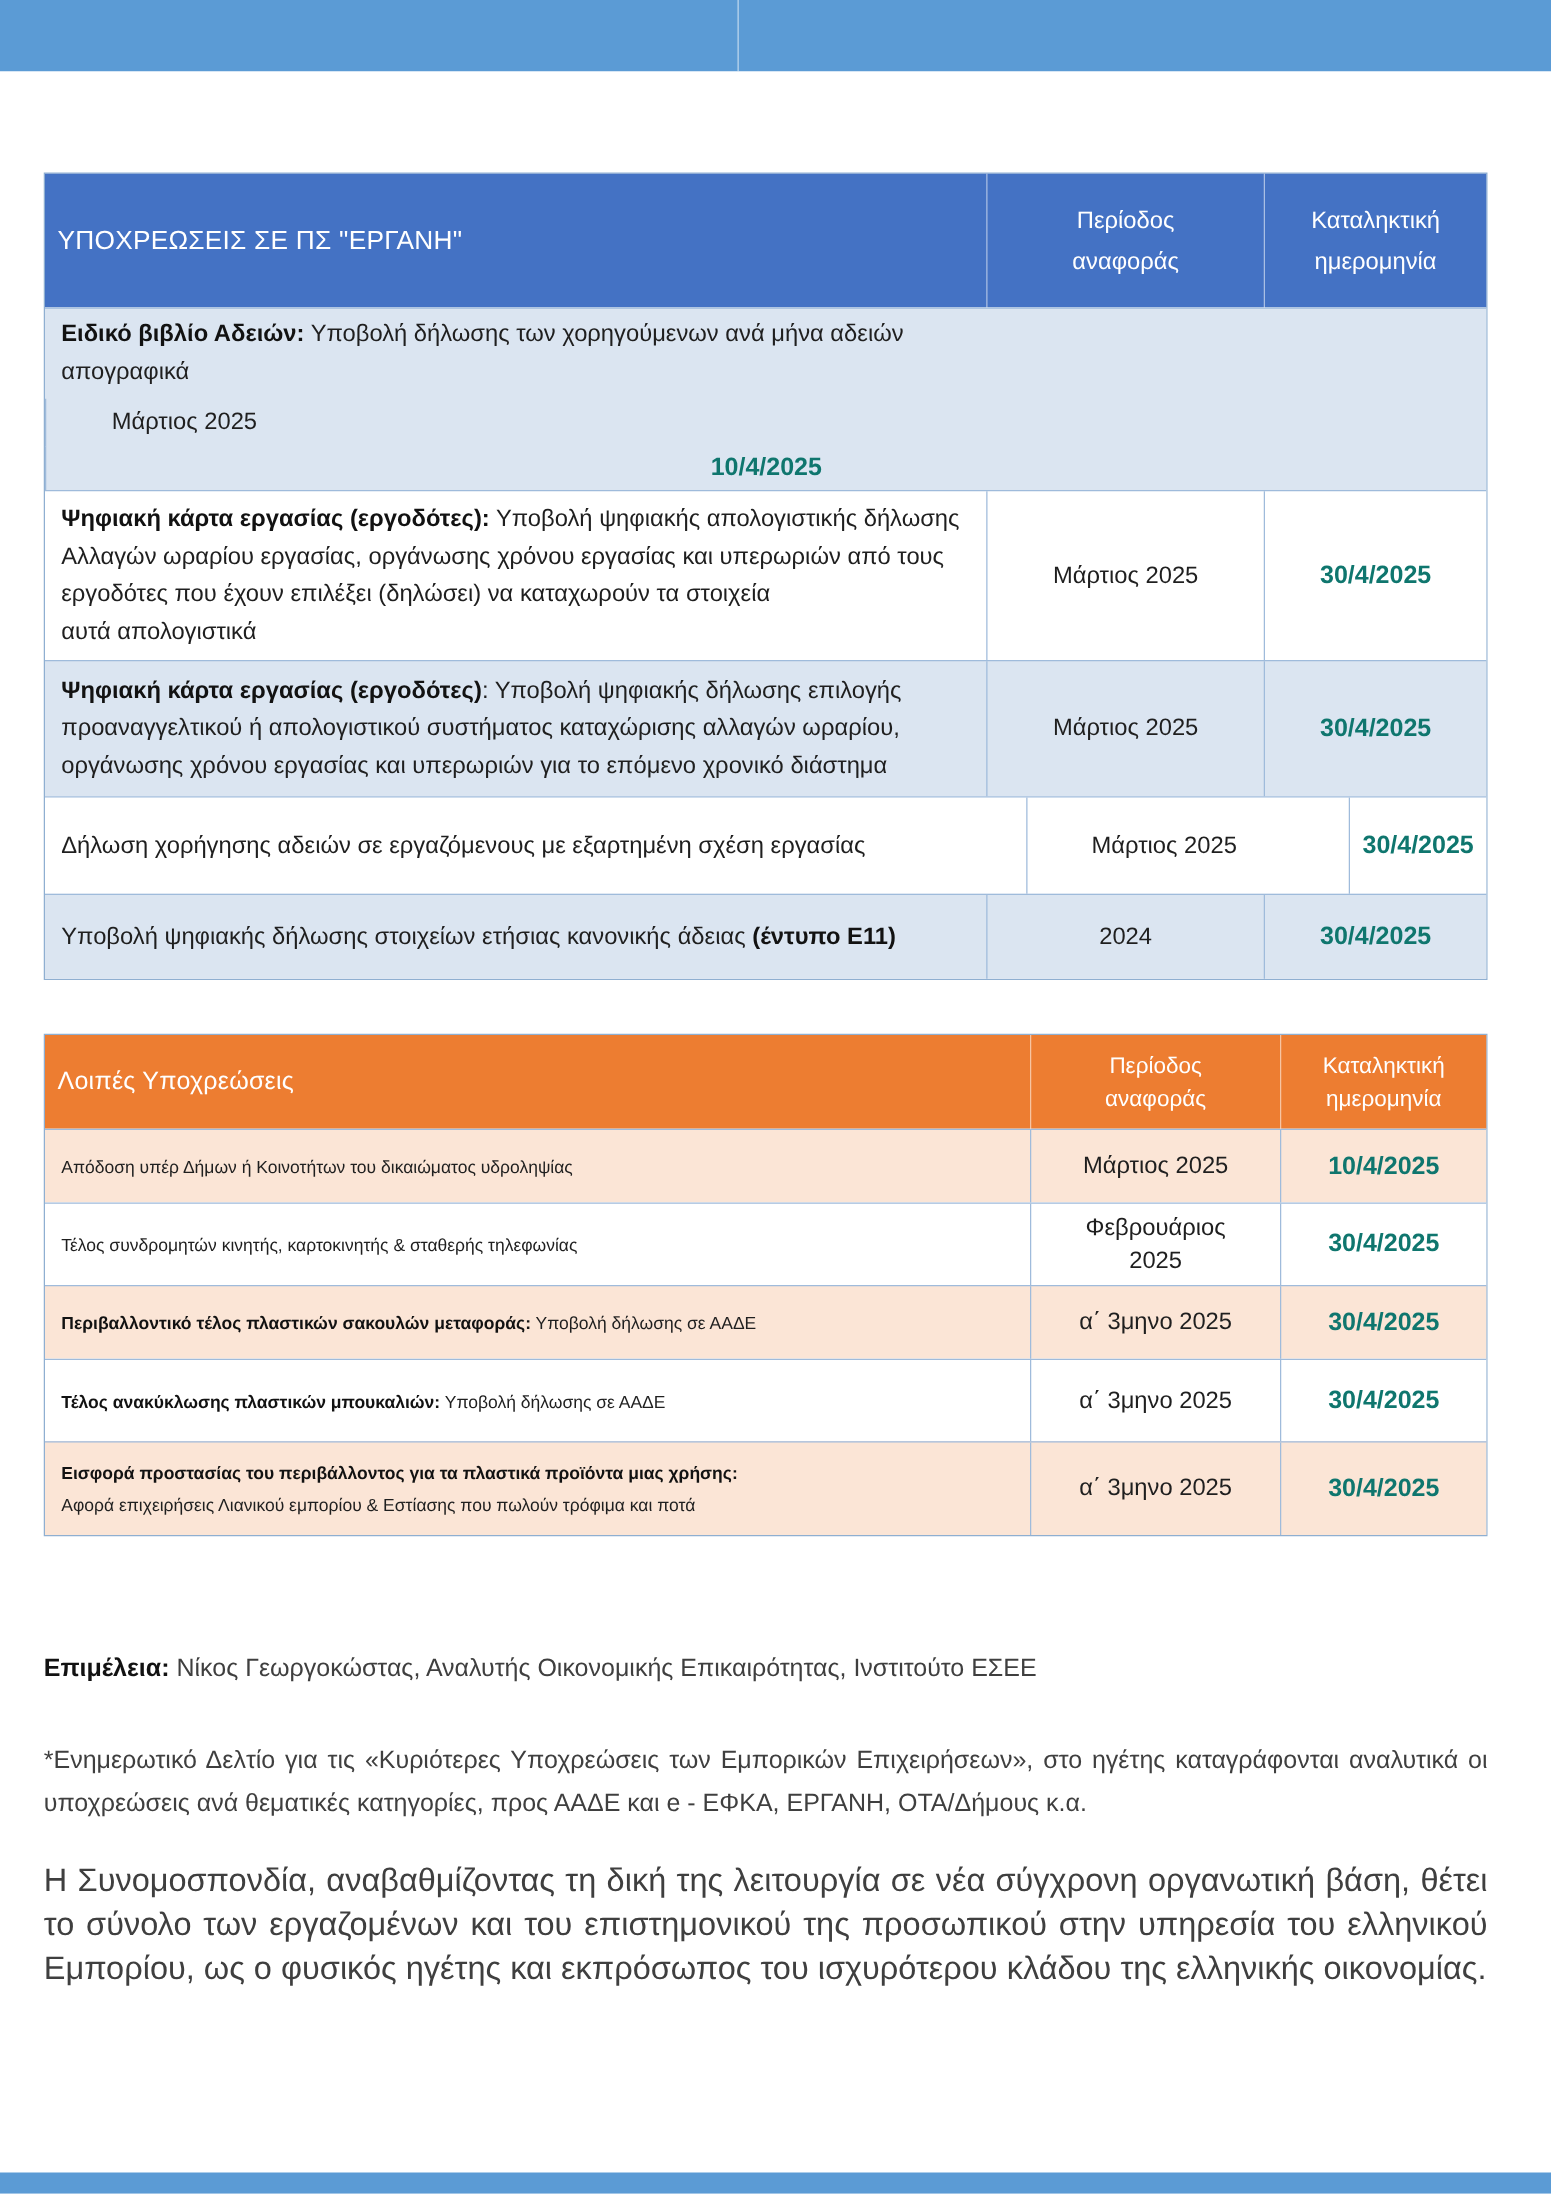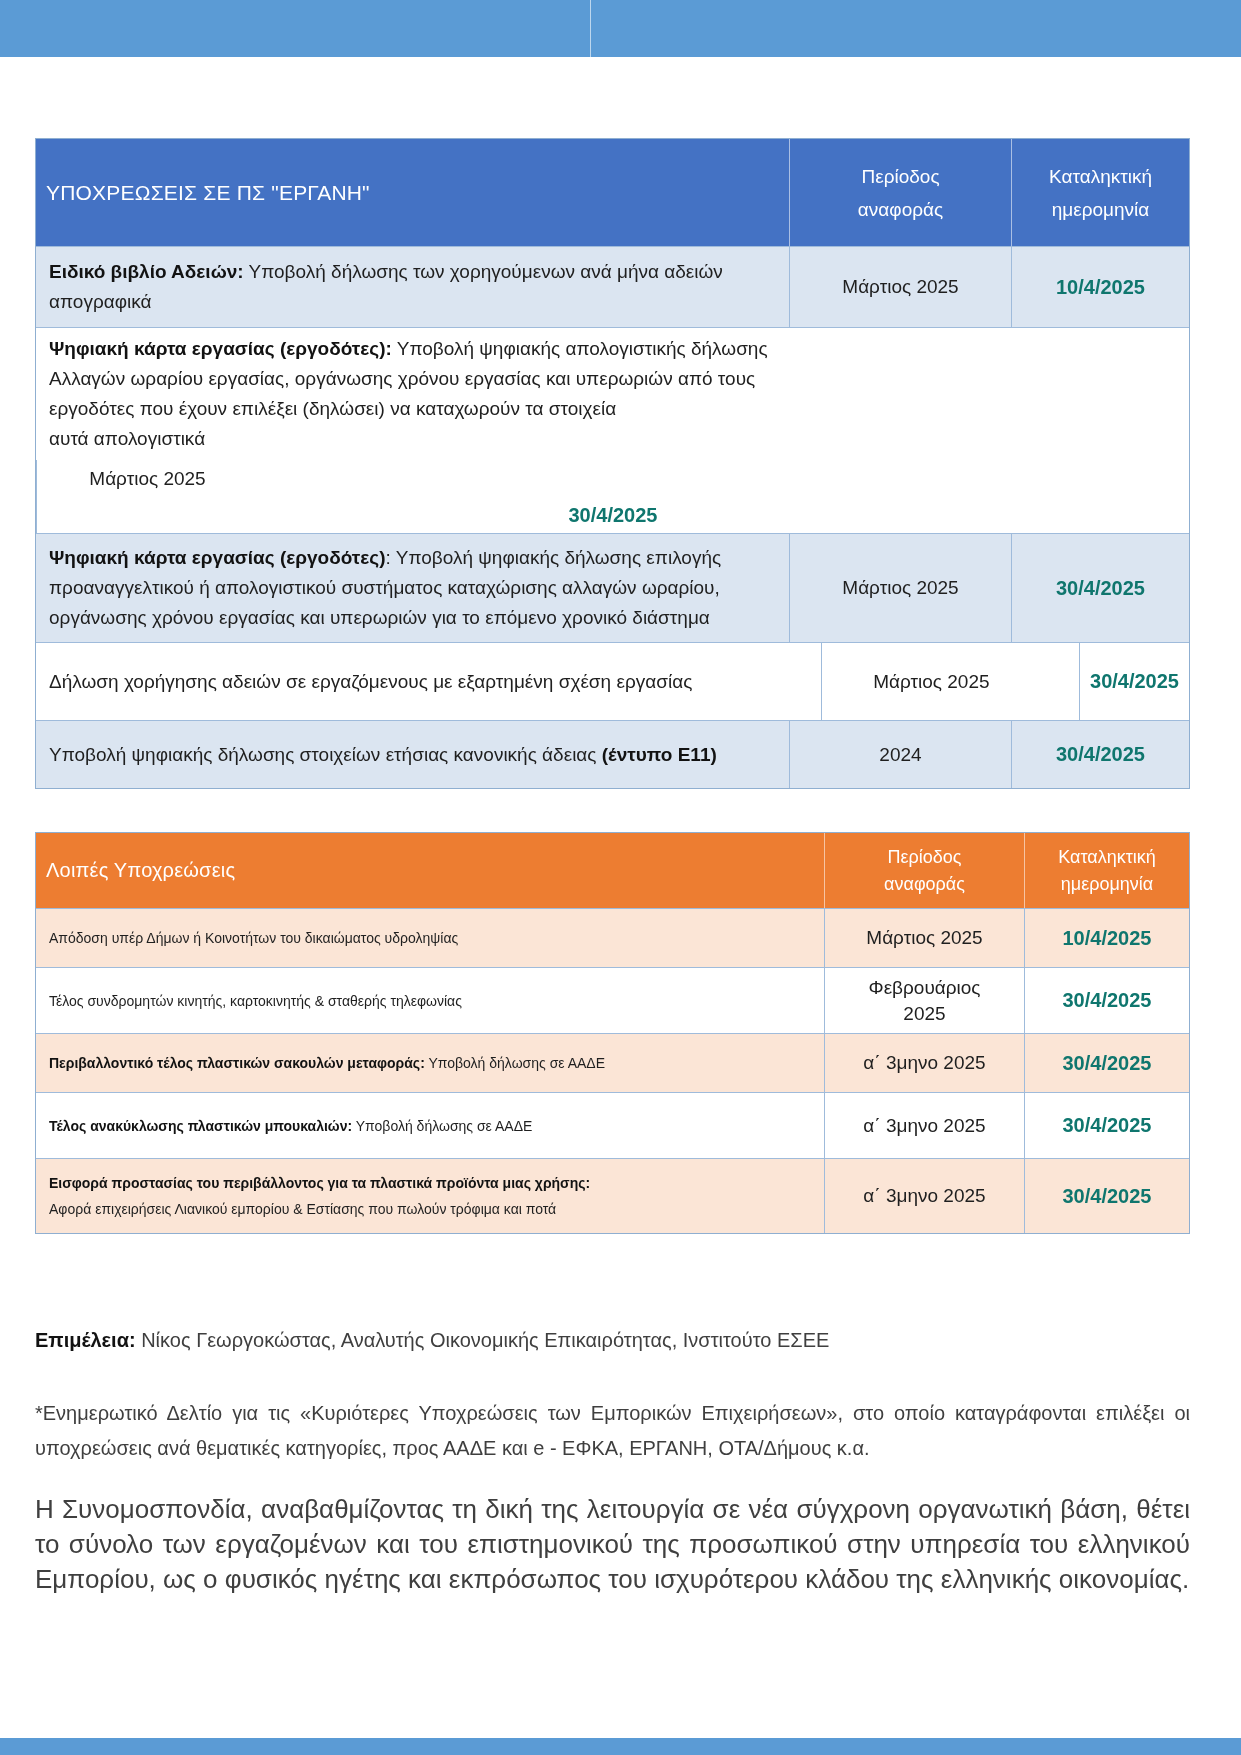--- a/index.html
+++ b/index.html
@@ -90,30 +90,30 @@
 
   <div class="tbl tbl1">
     <div class="tr thead">
       <div class="td c1">ΥΠΟΧΡΕΩΣΕΙΣ ΣΕ ΠΣ "ΕΡΓΑΝΗ"</div>
       <div class="td c2">Περίοδος
 αναφοράς</div>
       <div class="td c3">Καταληκτική
 ημερομηνία</div>
     </div>
 
-    <div class="tr alt" style="min-height:80px;">
+    <div class="tr alt" style="min-height:80px;flex-direction:column;">
       <div class="td c1 desc">
           <p class="txt"><span class="b">Ειδικό βιβλίο Αδειών:</span><span> Υποβολή δήλωσης των χορηγούμενων ανά μήνα αδειών
 απογραφικά</span></p>
         </div>
       <div class="td c2 period">Μάρτιος 2025</div>
       <div class="td c3 deadline">10/4/2025</div>
     </div>
 
-    <div class="tr" style="min-height:135px;flex-direction:column;">
+    <div class="tr" style="min-height:135px;">
       <div class="td c1 desc">
           <p class="txt"><span class="b">Ψηφιακή κάρτα εργασίας (εργοδότες):</span><span> Υποβολή ψηφιακής απολογιστικής δήλωσης
 Αλλαγών ωραρίου εργασίας, οργάνωσης χρόνου εργασίας και υπερωριών από τους
 εργοδότες που έχουν επιλέξει (δηλώσει) να καταχωρούν τα στοιχεία
 αυτά απολογιστικά</span></p>
         </div>
       <div class="td c2 period">Μάρτιος 2025</div>
       <div class="td c3 deadline">30/4/2025</div>
     </div>
 
@@ -191,19 +191,19 @@
           <p class="txt"><span class="b">Εισφορά προστασίας του περιβάλλοντος για τα πλαστικά προϊόντα μιας χρήσης:</span><span>
 Αφορά επιχειρήσεις Λιανικού εμπορίου &amp; Εστίασης που πωλούν τρόφιμα και ποτά</span></p>
         </div>
       <div class="td c2 period">α΄ 3μηνο 2025</div>
       <div class="td c3 deadline">30/4/2025</div>
     </div>
   </div>
 
   <div class="footer">
     <p class="editor"><span class="b">Επιμέλεια:</span><span> Νίκος Γεωργοκώστας, Αναλυτής Οικονομικής Επικαιρότητας, Ινστιτούτο ΕΣΕΕ</span></p>
-    <p class="note">*Ενημερωτικό Δελτίο για τις «Κυριότερες Υποχρεώσεις των Εμπορικών Επιχειρήσεων», στο οποίο καταγράφονται επιλέξει οι υποχρεώσεις ανά θεματικές κατηγορίες, προς ΑΑΔΕ και e - ΕΦΚΑ, ΕΡΓΑΝΗ, ΟΤΑ/Δήμους κ.α.</p>
+    <p class="note">*Ενημερωτικό Δελτίο για τις «Κυριότερες Υποχρεώσεις των Εμπορικών Επιχειρήσεων», στο ηγέτης καταγράφονται αναλυτικά οι υποχρεώσεις ανά θεματικές κατηγορίες, προς ΑΑΔΕ και e - ΕΦΚΑ, ΕΡΓΑΝΗ, ΟΤΑ/Δήμους κ.α.</p>
     <p class="para">Η Συνομοσπονδία, αναβαθμίζοντας τη δική της λειτουργία σε νέα σύγχρονη οργανωτική βάση, θέτει το σύνολο των εργαζομένων και του επιστημονικού της προσωπικού στην υπηρεσία του ελληνικού Εμπορίου, ως ο φυσικός ηγέτης και εκπρόσωπος του ισχυρότερου κλάδου της ελληνικής οικονομίας.</p>
   </div>
 
 </div>
 
 <div class="bottombar"></div>
 
 </body></html>

